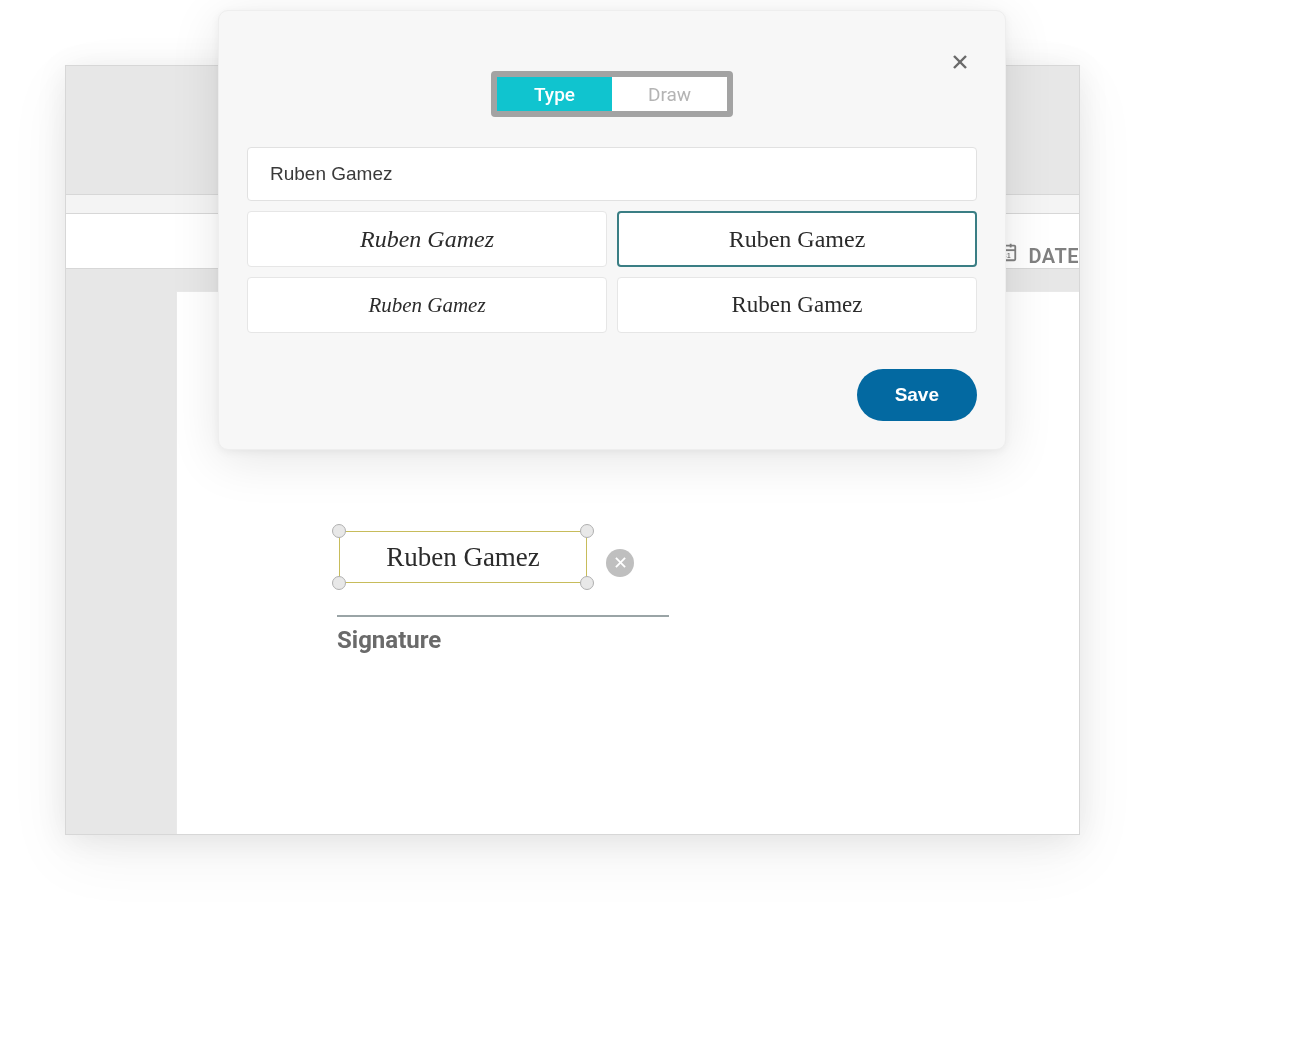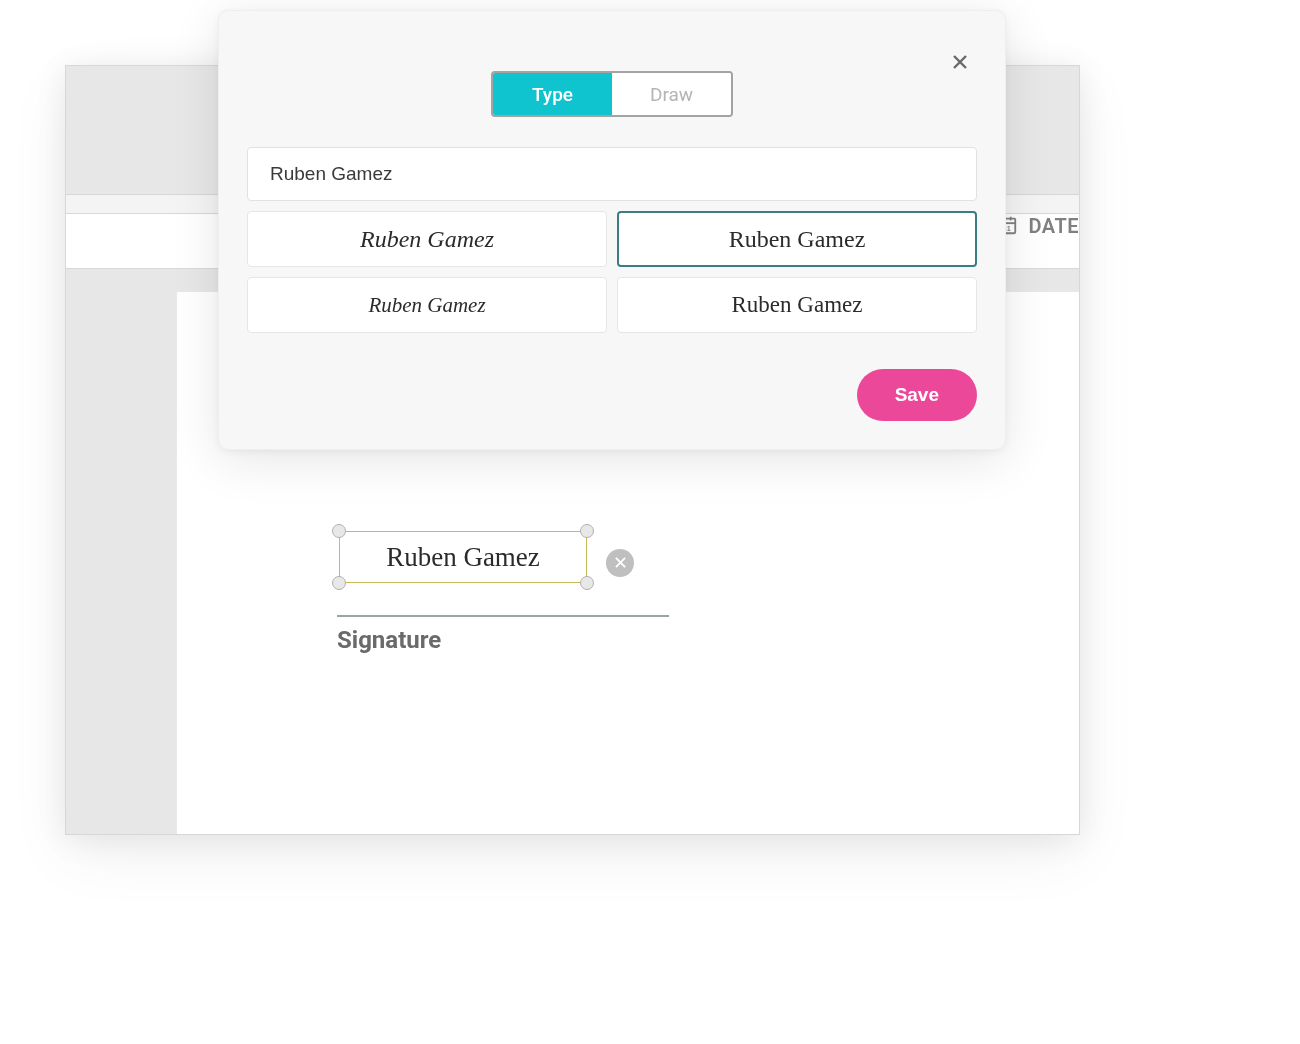--- a/index.html
+++ b/index.html
@@ -32,21 +32,21 @@
       left:0; right:0; top:148px; height:55px;
       background:#ffffff;
       border-bottom:1px solid #d7d7d7;
       display:flex;
       align-items:center;
       justify-content:flex-end;
       padding-right:0;
       overflow:hidden;
     }
     .date-btn {
-      display:flex; align-items:flex-start;
+      display:flex; align-items:flex-end;
       gap:10px;
       color:#808080;
       font-size:20px; font-weight:600;
       letter-spacing:.5px;
       padding:0 0 0 18px;
       height:100%;
       border-left:1px solid #e3e3e3;
     }
     .date-btn svg { width:22px; height:22px; }
     .doc-page {
@@ -119,21 +119,21 @@
       width:26px; height:26px;
       display:flex; align-items:center; justify-content:center;
       color:#7a7a7a; font-size:22px; cursor:pointer;
     }
     .modal-close svg { width:16px; height:16px; }
 
     .segmented {
       width:242px; height:46px;
       margin:30px auto 0 auto;
       display:flex;
-      border:2px solid #a3a3a3;
+      border:6px solid #a3a3a3;
       border-radius:4px;
       overflow:hidden;
     }
     .seg {
       flex:1; display:flex; align-items:center; justify-content:center;
       font-size:19px; cursor:pointer;
     }
     .seg-on  { background:#10c4cf; color:#ffffff; font-weight:500; }
     .seg-off { background:#ffffff; color:#b4b4b4; }
 
@@ -167,21 +167,21 @@
     .font-a { font-family:'Brush Script MT','Lucida Handwriting',cursive; font-style:italic; }
     .font-b { font-family:'Segoe Script','Brush Script MT',cursive; }
     .font-c { font-family:'Lucida Handwriting','Brush Script MT',cursive; font-style:italic; font-size:21px; }
     .font-d { font-family:'Bradley Hand','Segoe Script',cursive; font-size:23px; }
 
     .modal-footer {
       display:flex; justify-content:flex-end;
       margin-top:36px;
     }
     .save-btn {
-      background:#ec4899;
+      background:#0369a1;
       color:#ffffff;
       border:none;
       border-radius:28px;
       height:52px; padding:0 38px;
       font-size:19px; font-weight:600;
       cursor:pointer;
     }
   </style>
 </head>
 <body>

